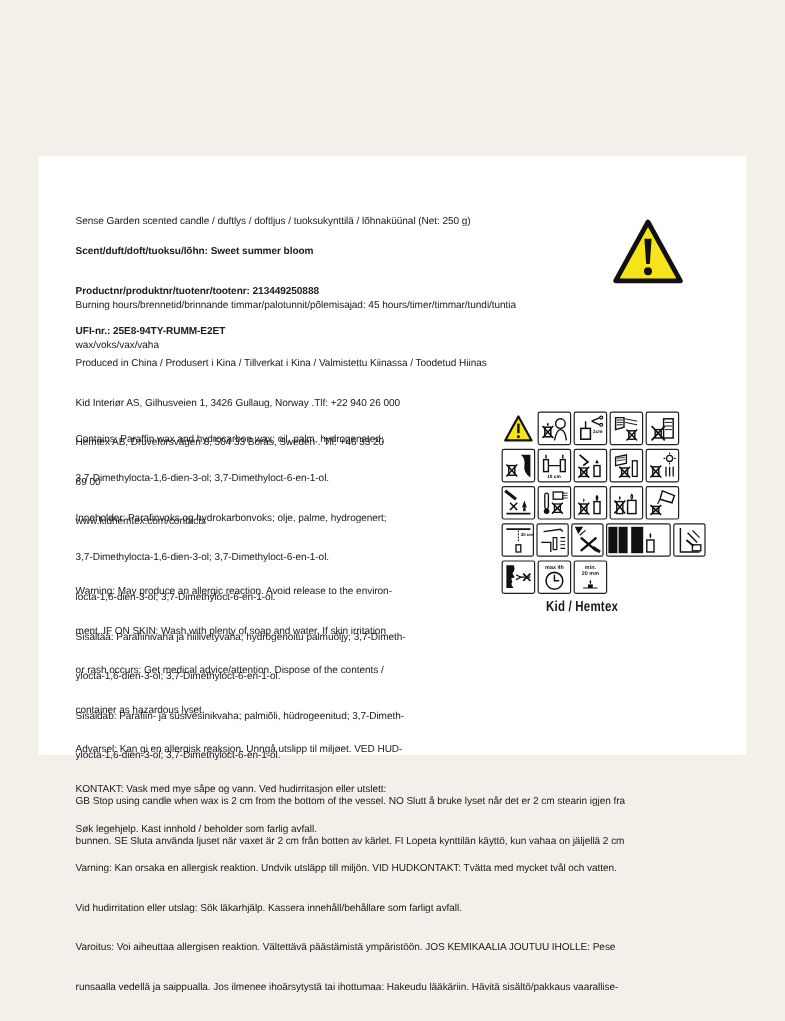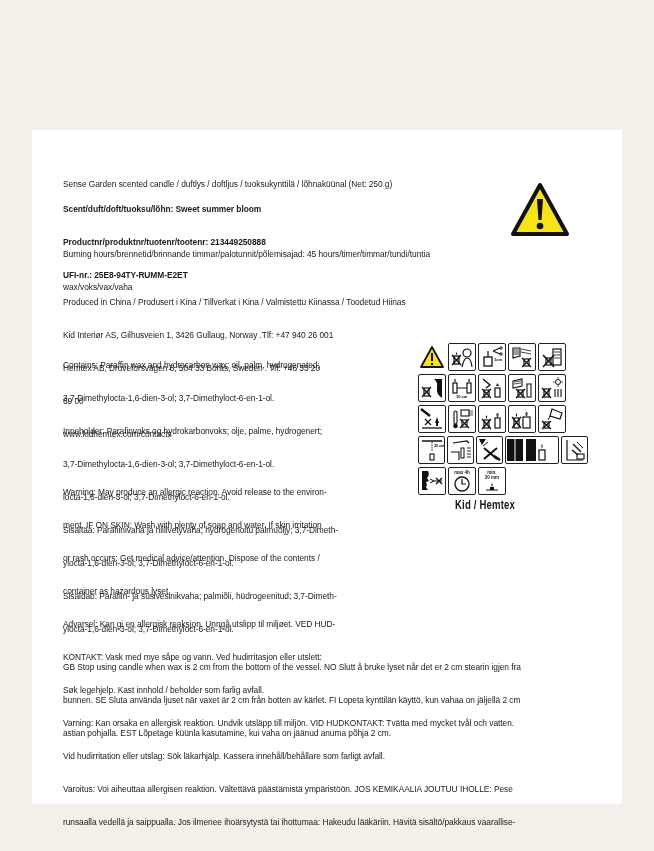--- a/index.html
+++ b/index.html
@@ -7,21 +7,21 @@
     width: 654px; height: 851px;
     background: #f3f0ea;
     position: relative;
     overflow: hidden;
     font-family: "Liberation Sans", sans-serif;
     color: #1a1a1a;
   }
   .page {
     position: absolute;
     left: 32px; top: 130px;
-    width: 590px; height: 674px;
+    width: 590px; height: 499px;
     background: #ffffff;
   }
   .txt {
     position: absolute;
     font-size: 8.4px;
     line-height: 11px;
     white-space: pre-wrap;
     letter-spacing: -0.05px;
   }
   .line { display: block; white-space: nowrap; }
@@ -76,21 +76,21 @@
     <span class="line">UFI-nr.: 25E8-94TY-RUMM-E2ET</span>
   </div>
 
   <div class="txt" style="left:31px; top:97px;">
     <span class="line">Burning hours/brennetid/brinnande timmar/palotunnit/põlemisajad: 45 hours/timer/timmar/tundi/tuntia</span>
     <span class="line">wax/voks/vax/vaha</span>
   </div>
 
   <div class="txt" style="left:31px; top:145px;">
     <span class="line">Produced in China / Produsert i Kina / Tillverkat i Kina / Valmistettu Kiinassa / Toodetud Hiinas</span>
-    <span class="line">Kid Interiør AS, Gilhusveien 1, 3426 Gullaug, Norway .Tlf: +47 940 26 001</span>
+    <span class="line">Kid Interiør AS, Gilhusveien 1, 3426 Gullaug, Norway .Tlf: +22 940 26 000</span>
     <span class="line">Hemtex AB, Druveforsvägen 8, 504 33 Borås, Sweden . Tlf: +46 33 20</span>
     <span class="line">69 00</span>
     <span class="line">www.kidhemtex.com/contacts</span>
   </div>
 
   <div class="txt" style="left:31px; top:208px;">
     <span class="line">Contains: Paraffin wax and hydrocarbon wax; oil, palm, hydrogenated;</span>
     <span class="line">3,7-Dimethylocta-1,6-dien-3-ol; 3,7-Dimethyloct-6-en-1-ol.</span>
     <span class="line">Inneholder: Parafinvoks og hydrokarbonvoks; olje, palme, hydrogenert;</span>
     <span class="line">3,7-Dimethylocta-1,6-dien-3-ol; 3,7-Dimethyloct-6-en-1-ol.</span>
@@ -114,21 +114,20 @@
     <span class="line">Varoitus: Voi aiheuttaa allergisen reaktion. Vältettävä päästämistä ympäristöön. JOS KEMIKAALIA JOUTUU IHOLLE: Pese</span>
     <span class="line">runsaalla vedellä ja saippualla. Jos ilmenee ihoärsytystä tai ihottumaa: Hakeudu lääkäriin. Hävitä sisältö/pakkaus vaarallise-</span>
     <span class="line">na jätteenä.</span>
     
     
   </div>
 
   <div class="txt" style="left:31px; top:510px;">
     <span class="line">GB Stop using candle when wax is 2 cm from the bottom of the vessel. NO Slutt å bruke lyset når det er 2 cm stearin igjen fra</span>
     <span class="line">bunnen. SE Sluta använda ljuset när vaxet är 2 cm från botten av kärlet. FI Lopeta kynttilän käyttö, kun vahaa on jäljellä 2 cm</span>
-    <span class="line">astian pohjalla. EST Lõpetage küünla kasutamine, kui vaha on jäänud anuma põhja 2 cm.</span>
   </div>
 </div>
 
 <div class="warn-big">
   <svg viewBox="0 0 60 56" width="60" height="56">
     <path d="M30 3 L57 52 L3 52 Z" fill="#f5e41a" stroke="#111" stroke-width="4" stroke-linejoin="round"></path>
     <path d="M27 17 L33 17 L31.5 38 L28.5 38 Z" fill="#111"></path>
     <circle cx="30" cy="44" r="3.3" fill="#111"></circle>
   </svg>
 </div>

